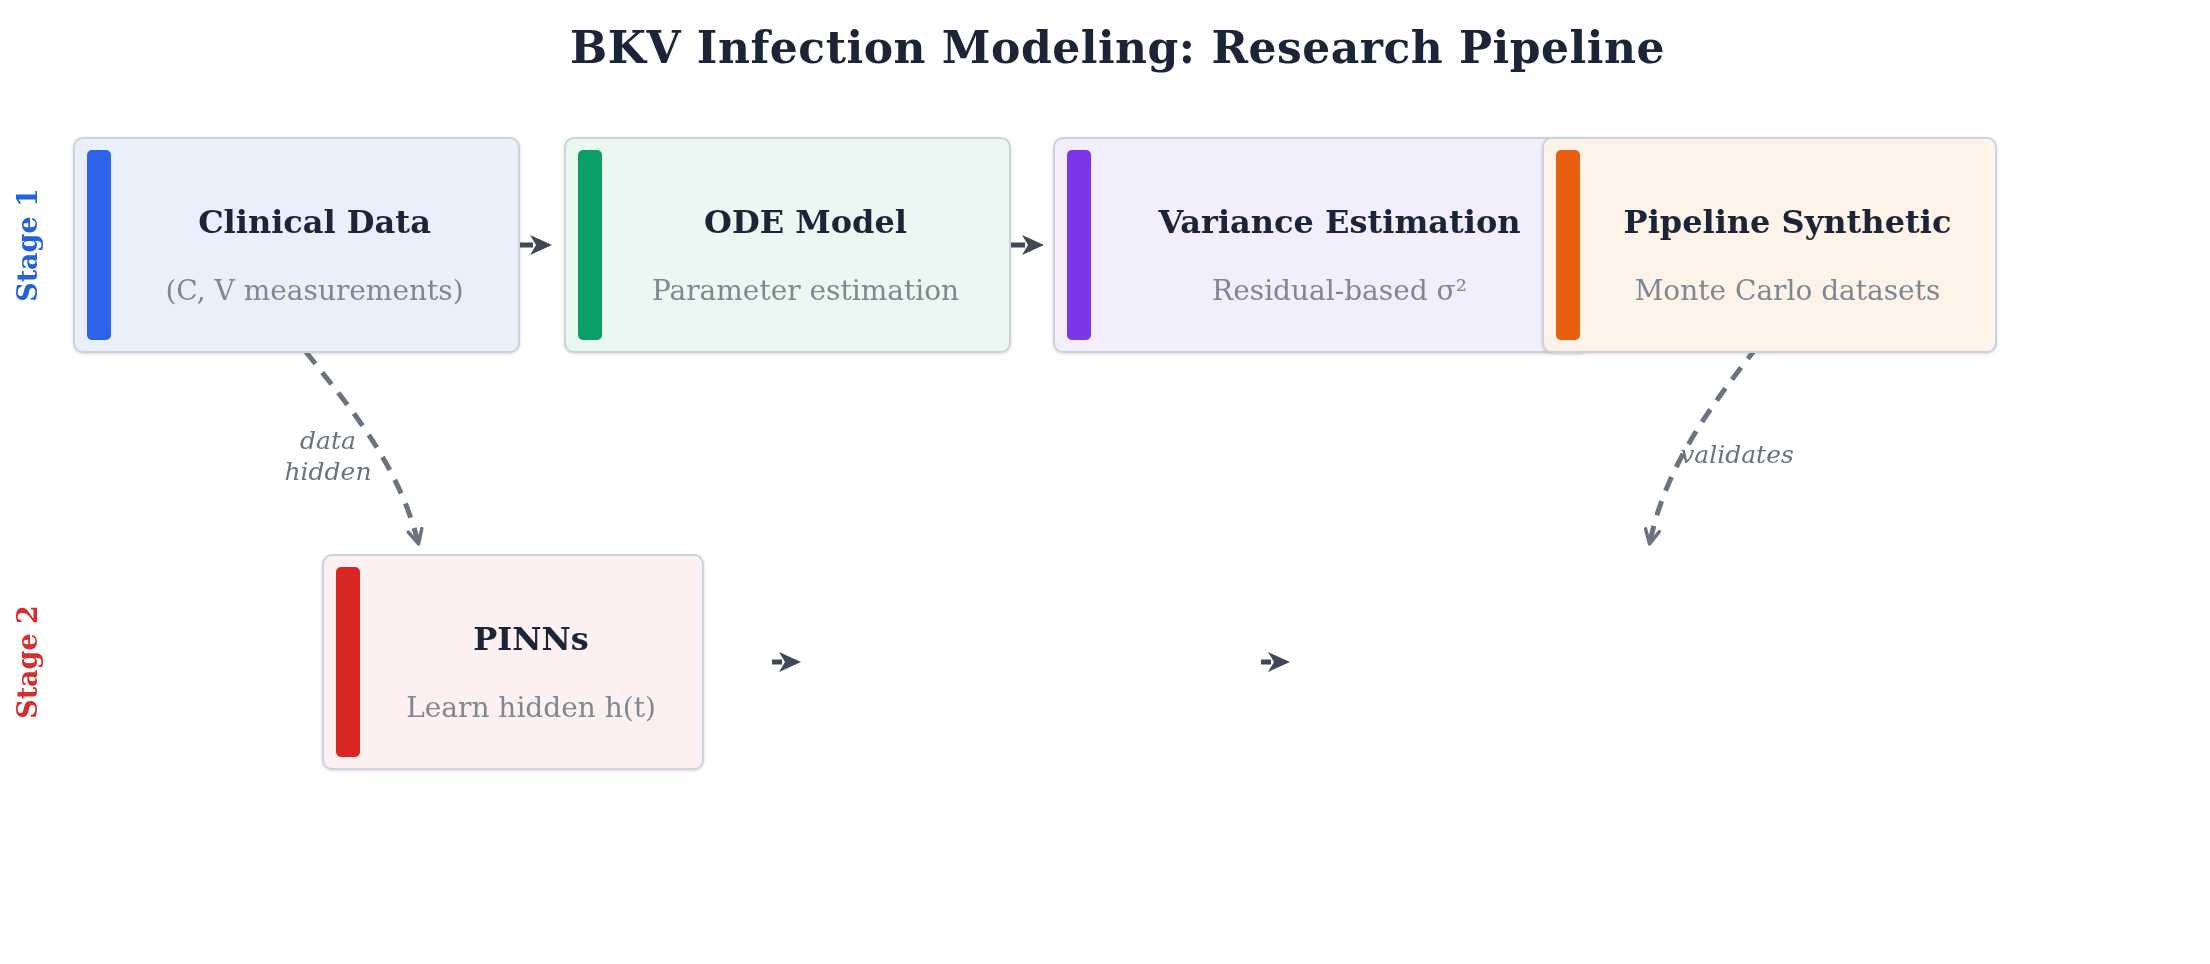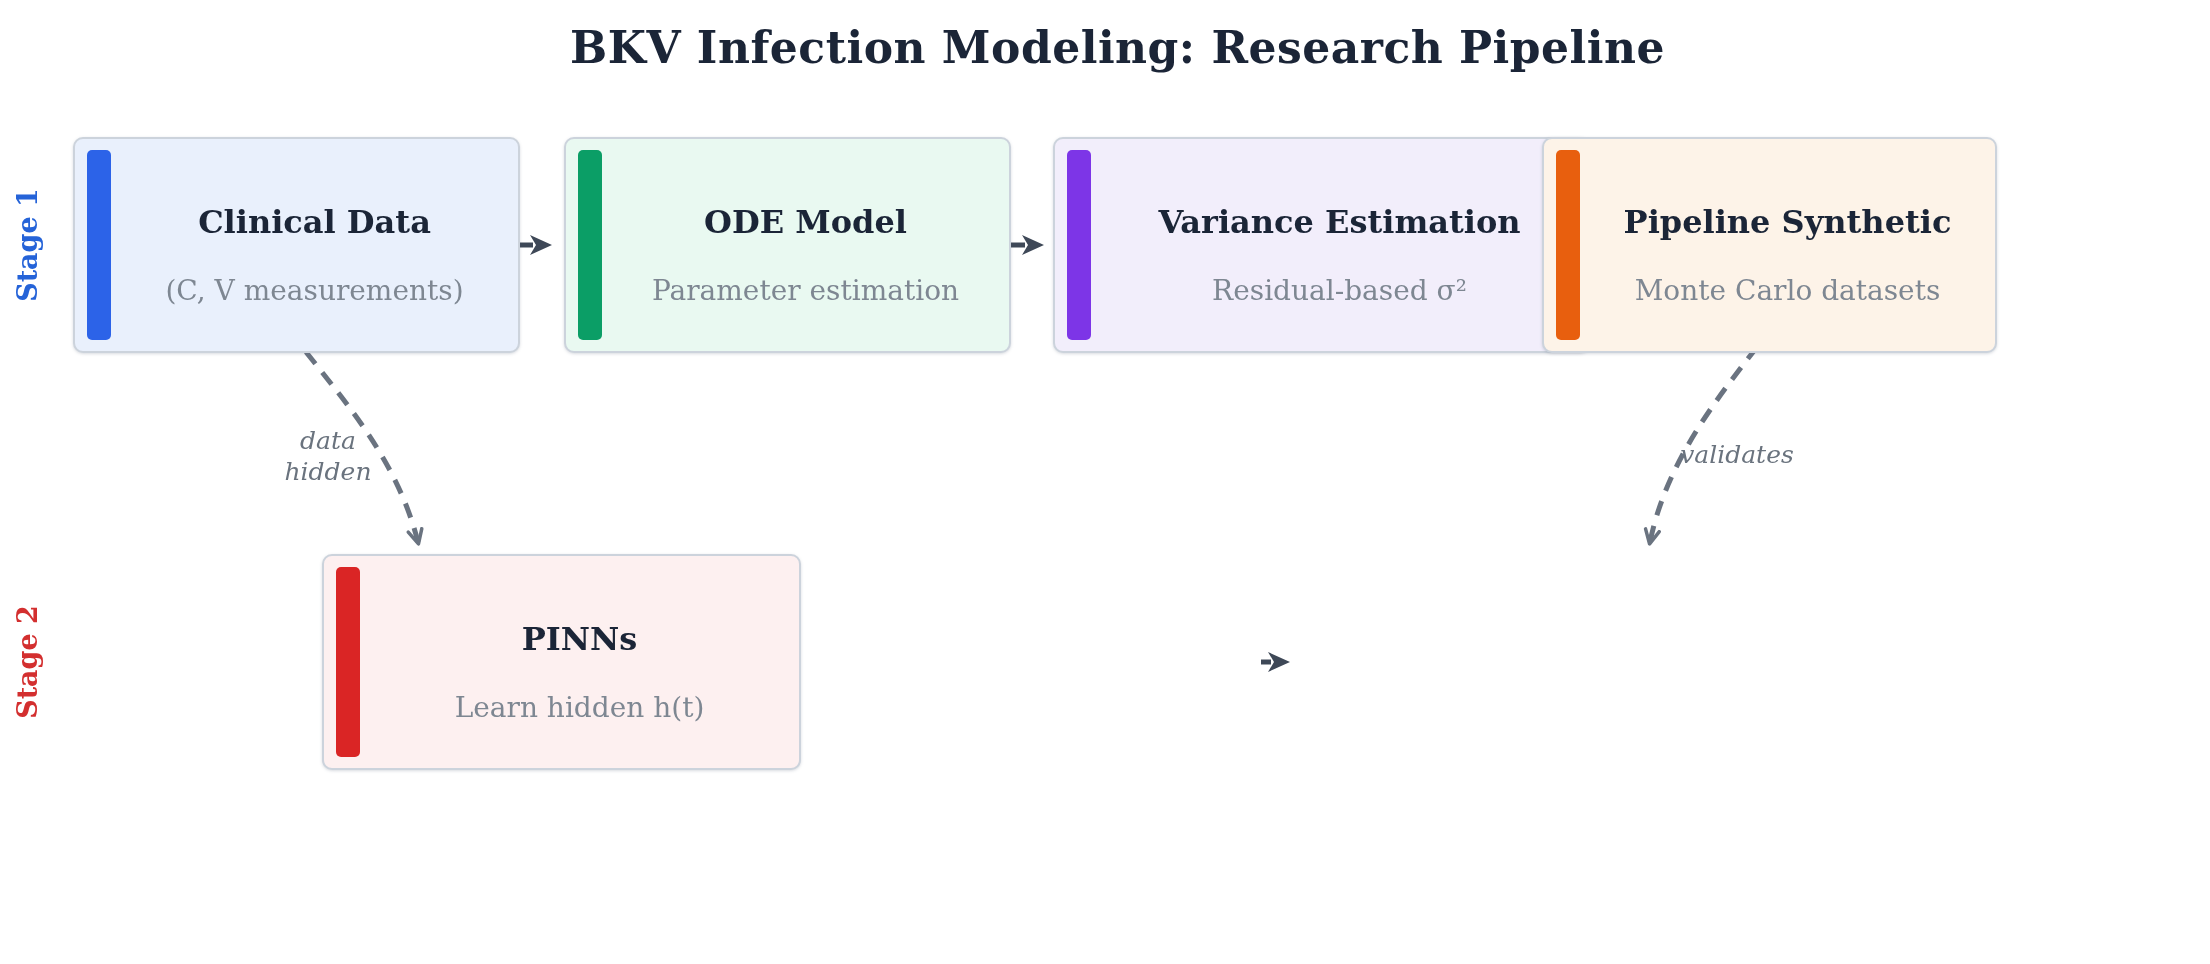--- a/index.html
+++ b/index.html
@@ -168,21 +168,21 @@
   </div>
 
   <div class="node" style="left: 1535px; top: 137px; width: 455px; --bg: #fdf3e8; --bar: #e85f0e;">
     <div class="bar"></div>
     <div class="content">
       <div class="node-title">Pipeline Synthetic</div>
       <div class="node-sub">Monte Carlo datasets</div>
     </div>
   </div>
 
-  <div class="node" style="left: 315px; top: 554px; width: 479px; --bg: #fdf0f0; --bar: #da2525;">
+  <div class="node" style="left: 315px; top: 554px; width: 382px; --bg: #fdf0f0; --bar: #da2525;">
     <div class="bar"></div>
     <div class="content">
       <div class="node-title">PINNs</div>
       <div class="node-sub">Learn hidden h(t)</div>
     </div>
   </div>
 
 
 
   <div class="edge-label" style="left:328px; top:456px;">

